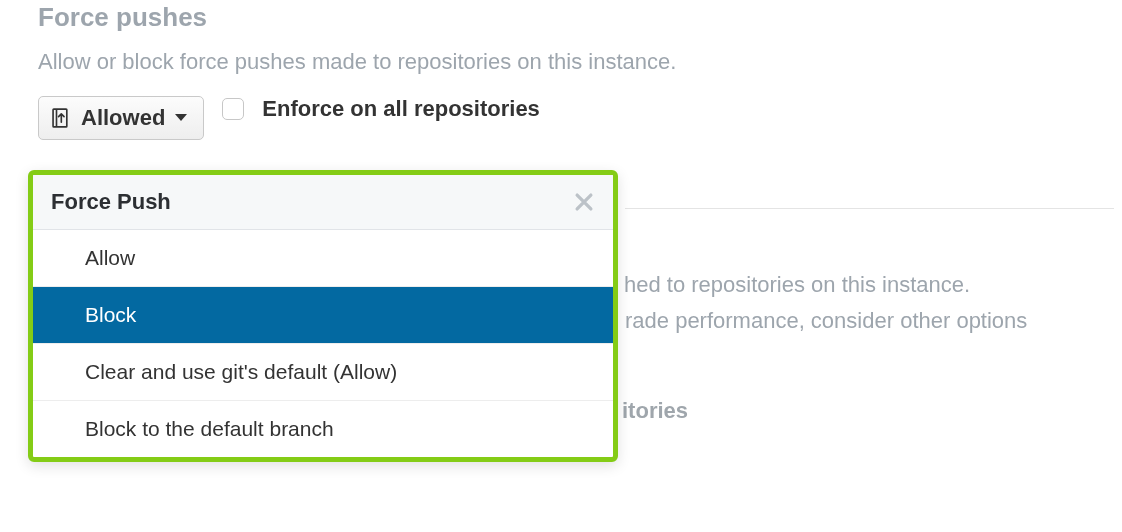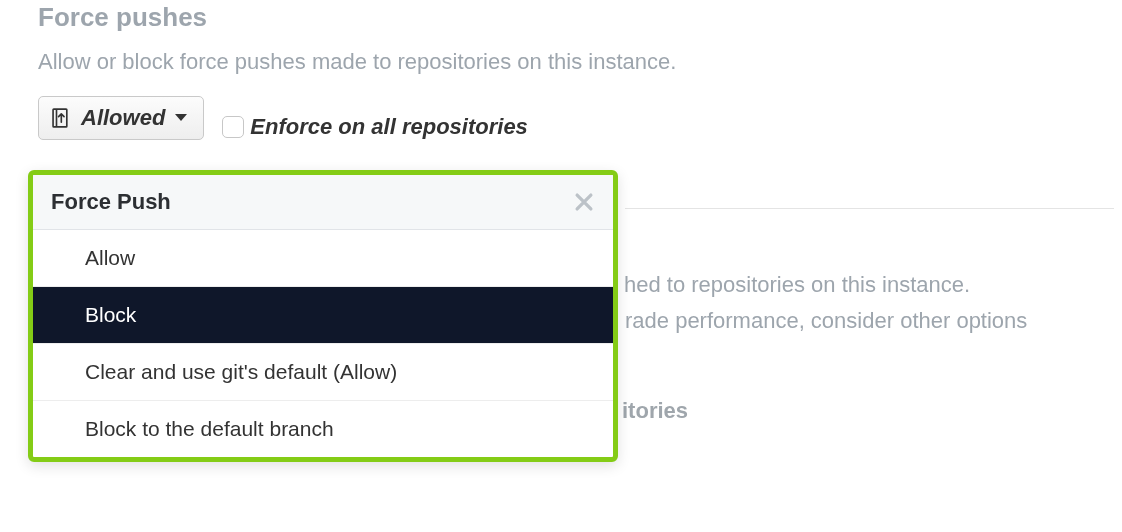--- a/index.html
+++ b/index.html
@@ -21,24 +21,23 @@
       margin-top: 2px;
     }
     .section-desc {
       font-size: 22px;
       color: #9da5ad;
       margin-top: 14px;
       line-height: 1.4;
     }
     .controls-row {
       display: flex;
-      align-items: flex-end;
+      align-items: flex-start;
       gap: 18px;
       margin-top: 18px;
-      font-style: italic;
     }
     .dropdown-button {
       display: inline-flex;
       align-items: center;
       gap: 8px;
       background: linear-gradient(#fcfcfc, #eeeeee);
       border: 1px solid #c9c9c9;
       border-radius: 5px;
       padding: 8px 16px 8px 12px;
       font-size: 22px;
@@ -53,21 +52,21 @@
       width: 0;
       height: 0;
       border-left: 6px solid transparent;
       border-right: 6px solid transparent;
       border-top: 7px solid #333333;
       margin-left: 2px;
     }
     .checkbox-wrap {
       display: inline-flex;
       align-items: center;
-      gap: 6px;
+      gap: 18px;
       cursor: pointer;
     }
     .checkbox {
       width: 22px;
       height: 22px;
       border: 1px solid #c7c7c7;
       border-radius: 5px;
       background: #ffffff;
     }
     .checkbox-label {
@@ -108,21 +107,21 @@
       padding: 16px 18px 16px 52px;
       font-size: 21px;
       color: #333333;
       border-bottom: 1px solid #ededed;
       cursor: pointer;
     }
     .dropdown-item:last-child {
       border-bottom: none;
     }
     .dropdown-item.selected {
-      background: #0f172a;
+      background: #0369a1;
       color: #ffffff;
     }
     .bg-text {
       position: absolute;
       font-size: 22px;
       color: #9da5ad;
       white-space: nowrap;
     }
     .hr-line {
       position: absolute;

